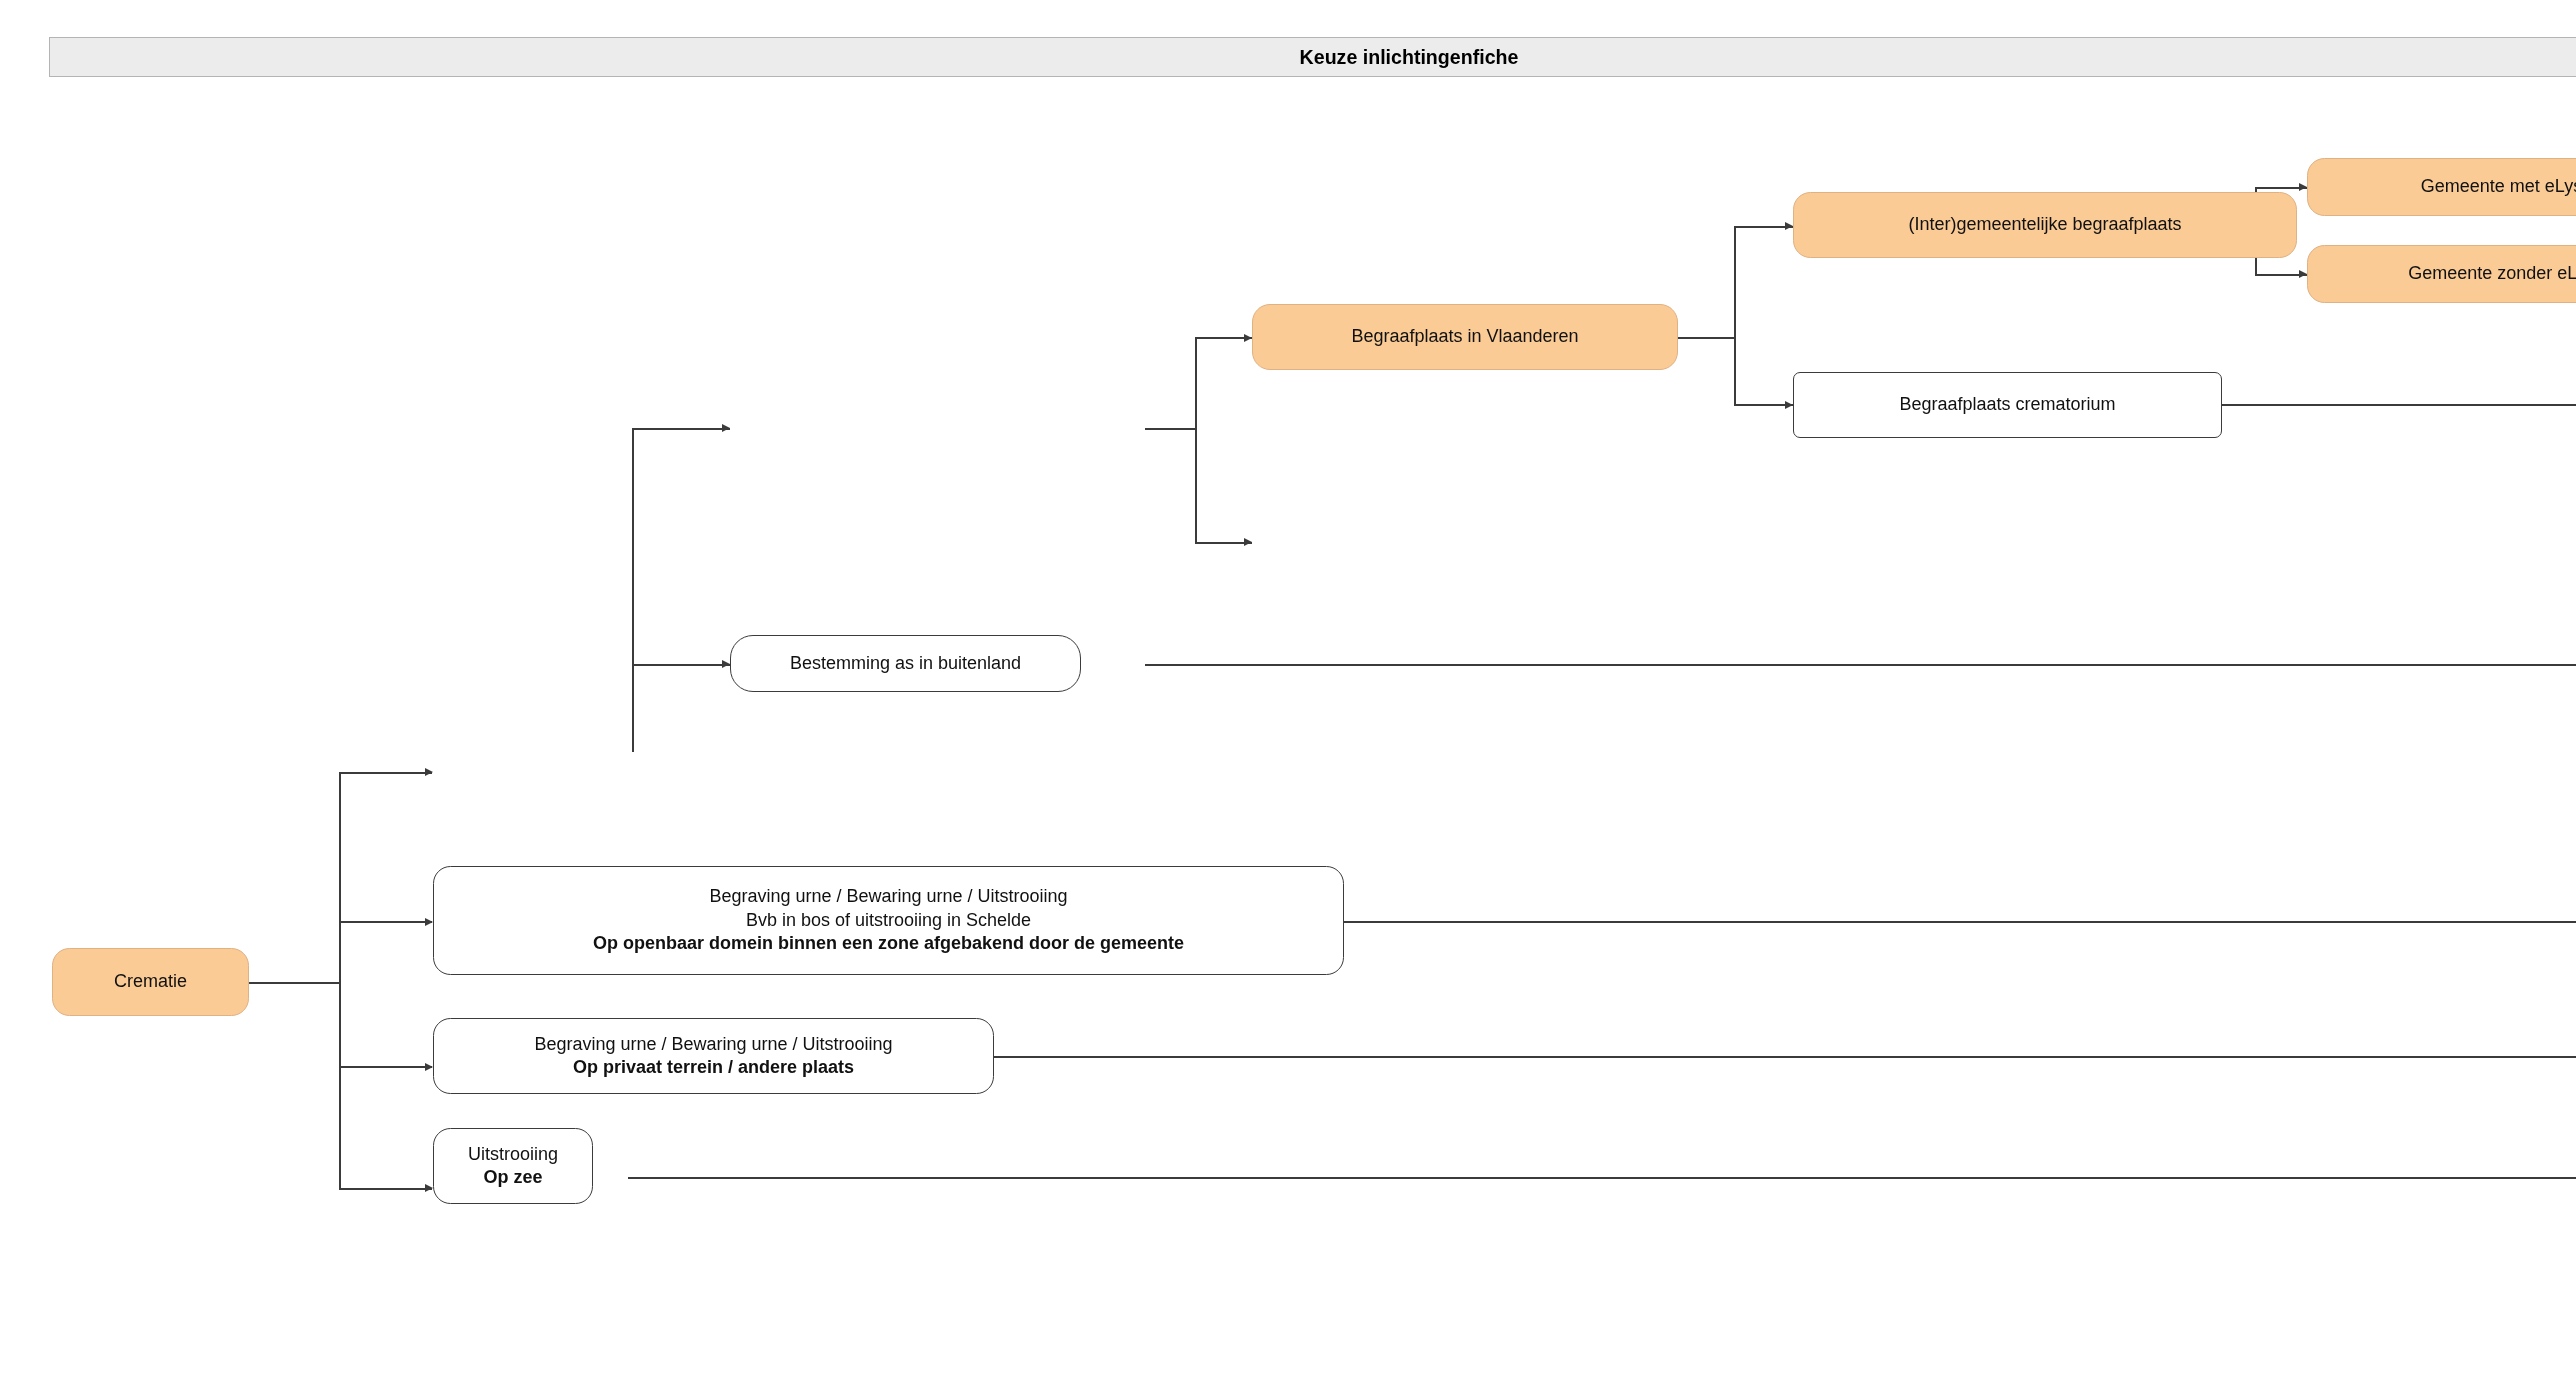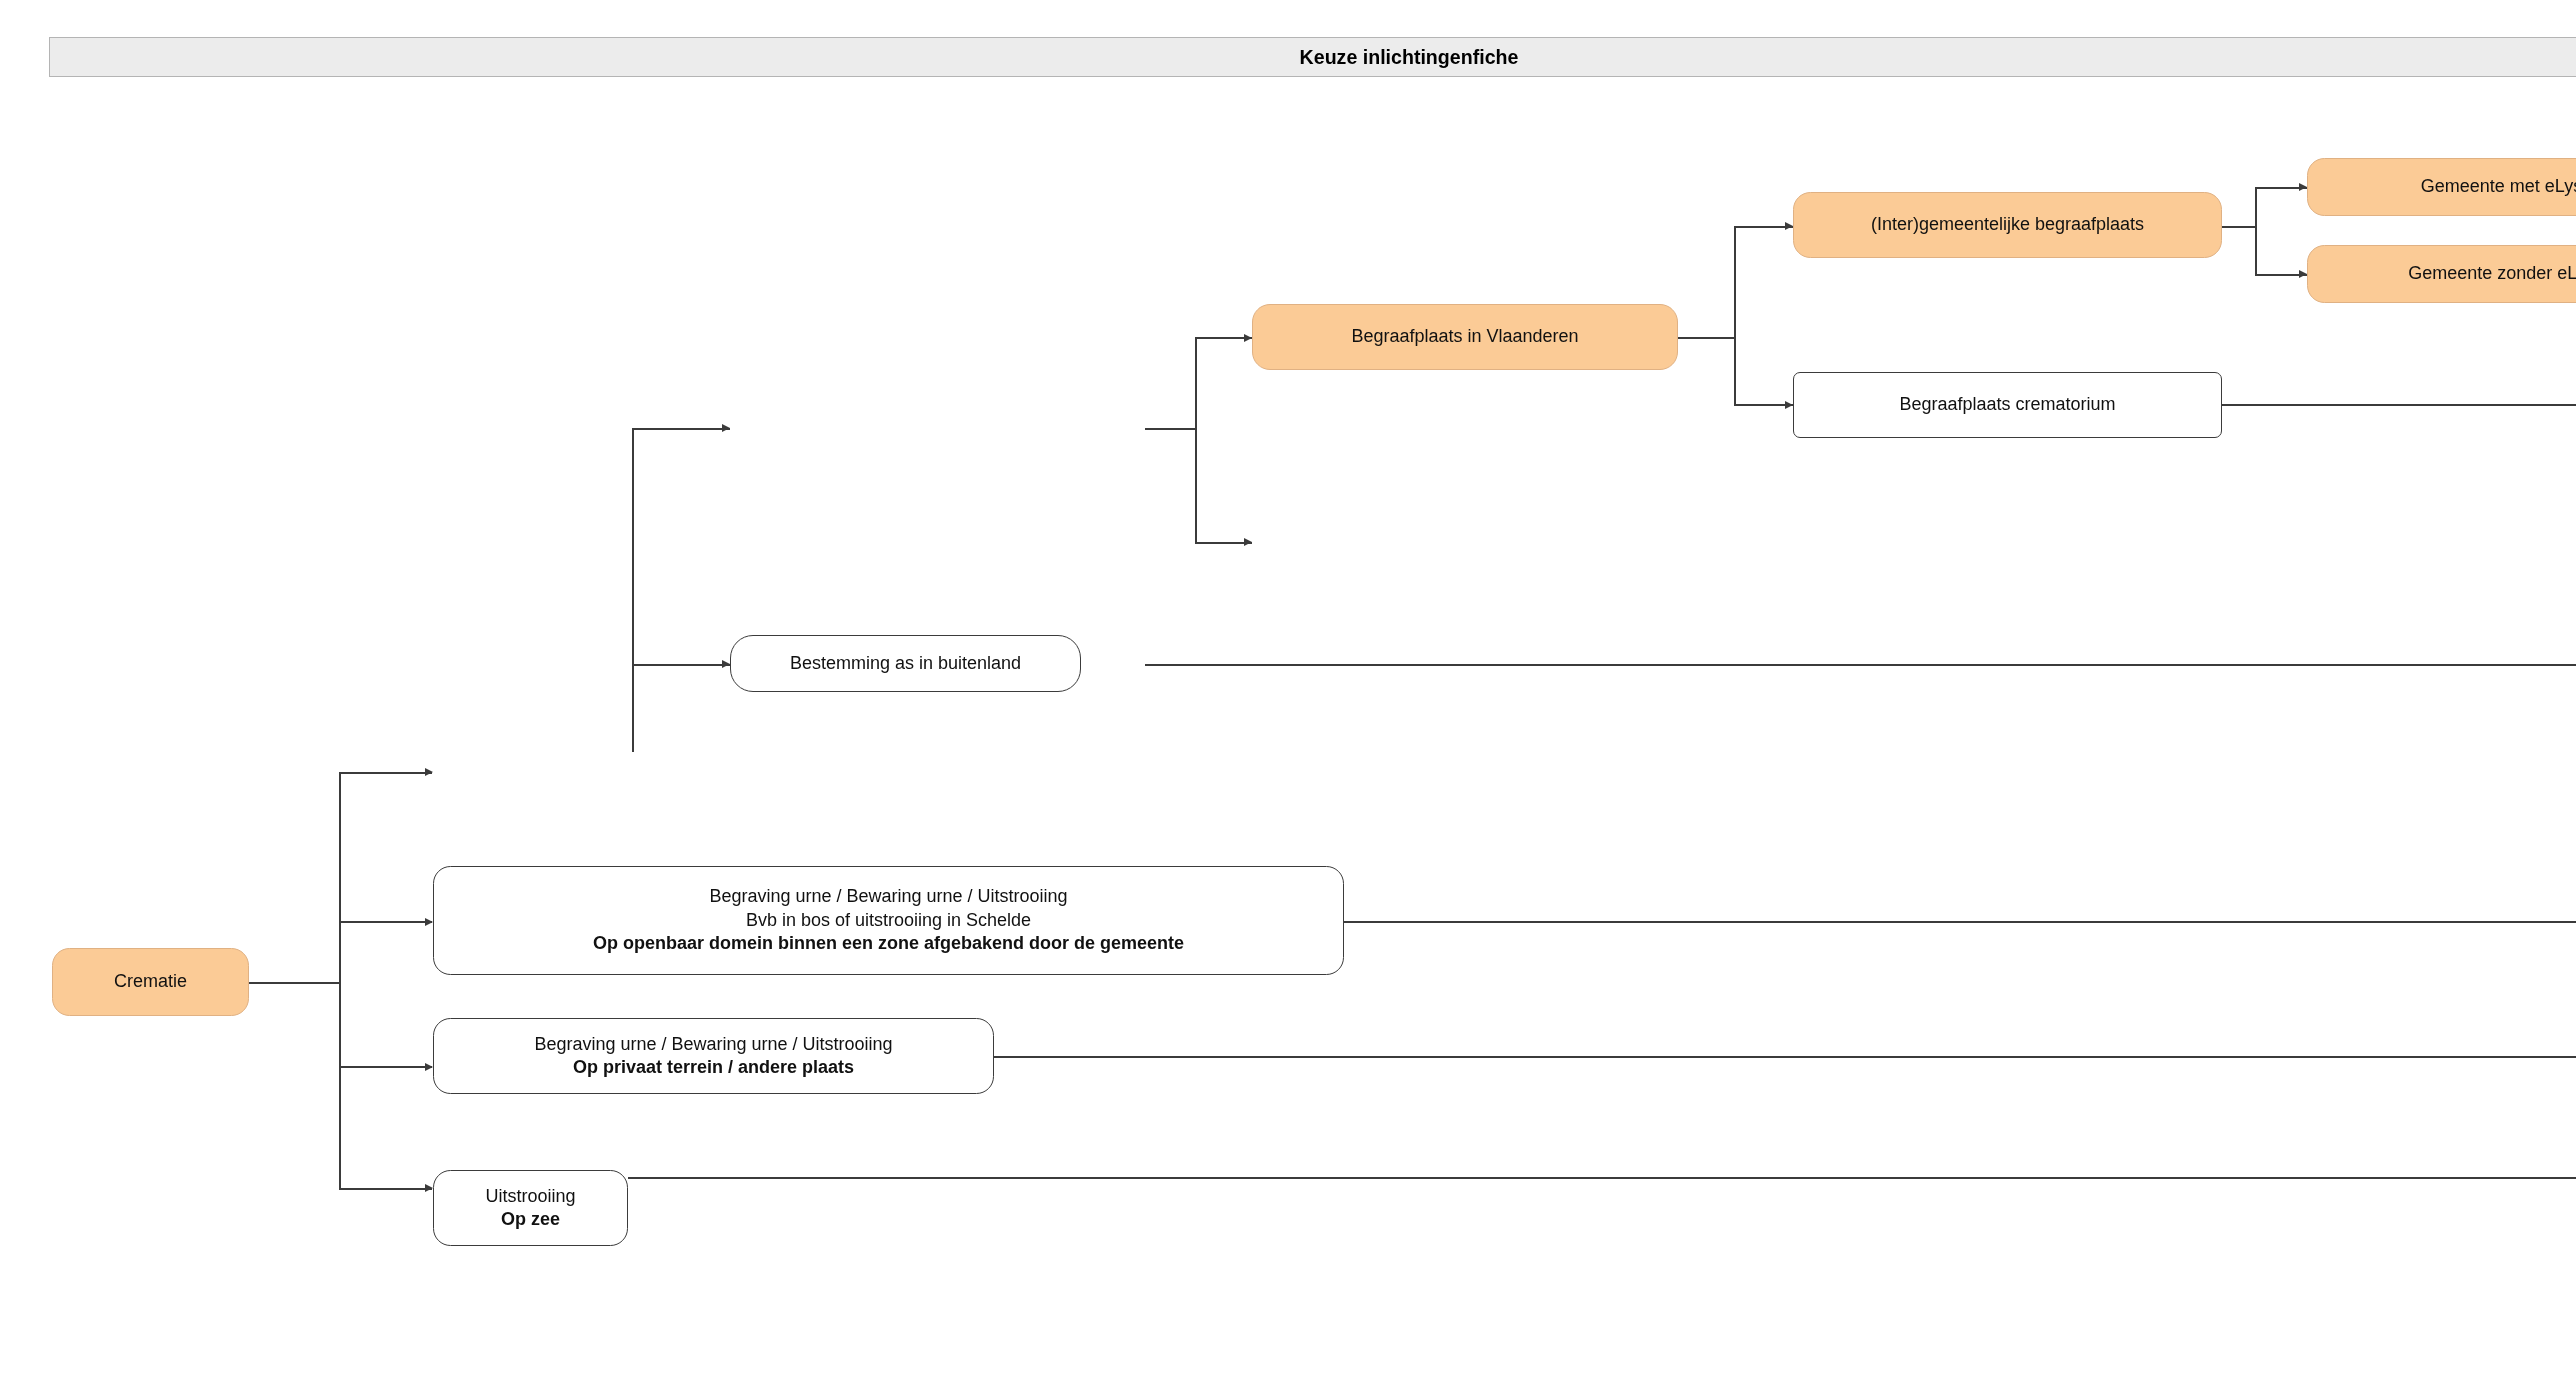--- a/index.html
+++ b/index.html
@@ -126,34 +126,34 @@
     <span class="ln">Begraving urne / Bewaring urne / Uitstrooiing</span>
     <span class="ln">Bvb in bos of uitstrooiing in Schelde</span>
     <span class="ln b">Op openbaar domein binnen een zone afgebakend door de gemeente</span>
   </div>
 
   <div class="node rounded white" style="left:433px;top:1018px;width:561px;height:76px;">
     <span class="ln">Begraving urne / Bewaring urne / Uitstrooiing</span>
     <span class="ln b">Op privaat terrein / andere plaats</span>
   </div>
 
-  <div class="node rounded white" style="left:433px;top:1170px;width:195px;height:76px;text-align:center;">
+  <div class="node rounded white" style="left:433px;top:1128px;width:160px;height:76px;text-align:center;">
     <span class="ln">Uitstrooiing</span>
     <span class="ln b">Op zee</span>
   </div>
 
   <div class="node rounded white" style="left:730px;top:635px;width:351px;height:57px;border-radius:23px;">
     <span class="ln">Bestemming as in buitenland</span>
   </div>
 
   <div class="node rounded orange" style="left:1252px;top:304px;width:426px;height:66px;border-radius:18px;">
     <span class="ln">Begraafplaats in Vlaanderen</span>
   </div>
 
-  <div class="node rounded orange" style="left:1793px;top:192px;width:429px;height:66px;">
+  <div class="node rounded orange" style="left:1793px;top:192px;width:504px;height:66px;">
     <span class="ln">(Inter)gemeentelijke begraafplaats</span>
   </div>
   <div class="node rounded white" style="left:1793px;top:372px;width:429px;height:66px;border-radius:7px;">
     <span class="ln">Begraafplaats crematorium</span>
   </div>
 
   <div class="node rounded orange" style="left:2307px;top:158px;width:432px;height:58px;">
     <span class="ln">Gemeente met eLys fiche</span>
   </div>
   <div class="node rounded orange" style="left:2307px;top:245px;width:432px;height:58px;">

